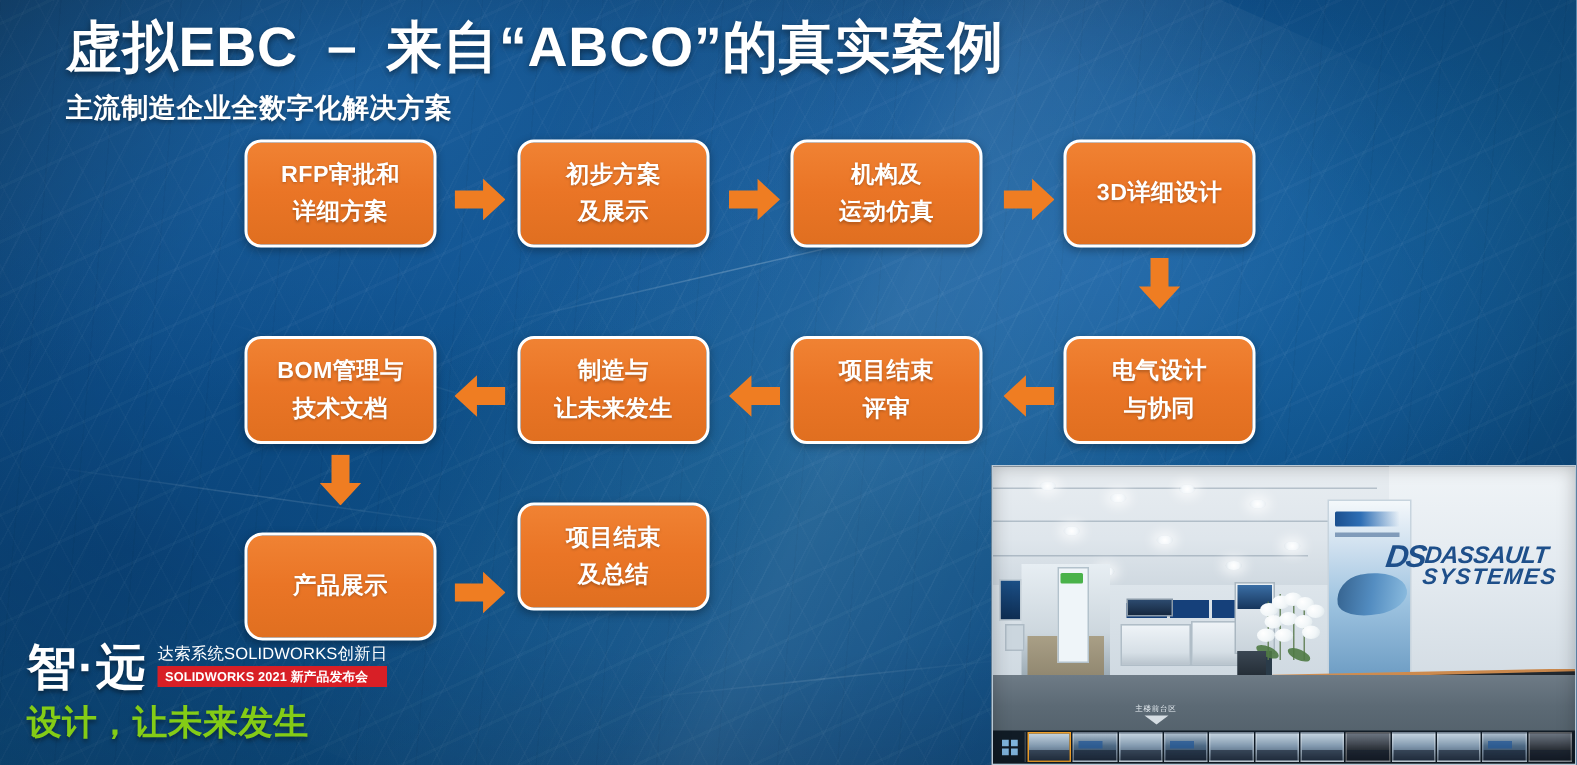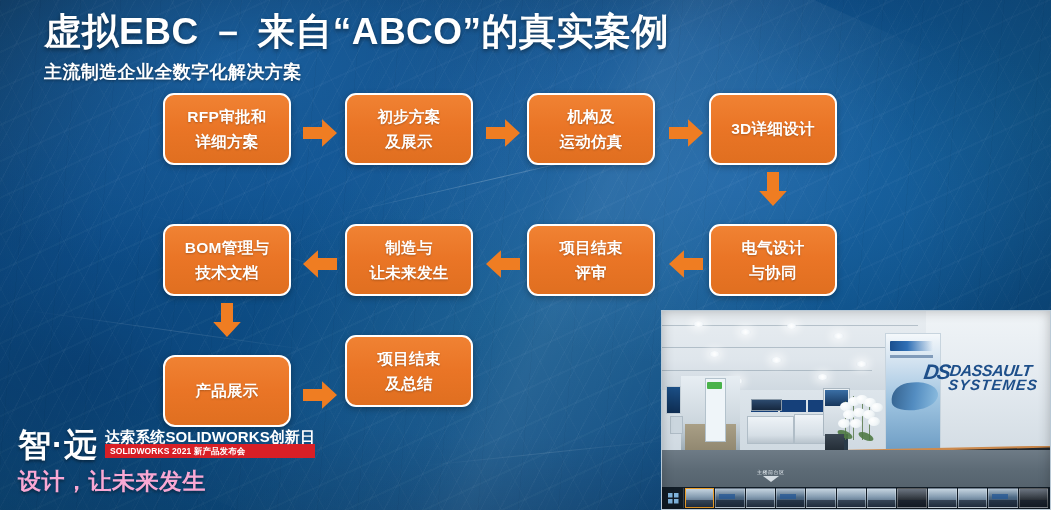--- a/index.html
+++ b/index.html
@@ -136,37 +136,37 @@
   
   .brand { position: absolute; left: 18px; top: 428px; z-index: 7; }
   .brand-row { display: flex; align-items: flex-start; }
   .brand-zhi {
     font-size: 33px; font-weight: bold; color: #ffffff;
     line-height: 34px; letter-spacing: 1px; white-space: nowrap;
     text-shadow: 0 2px 3px rgba(0,0,0,.4);
   }
   .brand-right { margin-left: 7px; margin-top: 3px; }
   .brand-ds-line {
-    font-size: 15px; font-weight: bold; color: #ffffff;
+    font-size: 11px; font-weight: normal; color: #ffffff;
     white-space: nowrap; letter-spacing: .1px; line-height: 11px;
   }
   .brand-badge {
     margin-top: 2px;
     background: #d81f26;
     color: #ffffff;
     font-size: 8.5px;
     font-weight: bold;
     padding: 2px 0 2px 5px;
     white-space: nowrap;
     letter-spacing: .1px;
     line-height: 10px;
   }
   .brand-tag {
     margin-top: 4px;
-    font-size: 23px; font-weight: bold; color: #f9a8d4;
+    font-size: 23px; font-weight: bold; color: #84cc16;
     letter-spacing: .5px; white-space: nowrap;
     text-shadow: 0 2px 3px rgba(0,0,0,.4);
   }
 
   
   .viewer {
     position: absolute;
     left: 661px; top: 310px;
     width: 390px; height: 200px;
     background: #0a1722;

